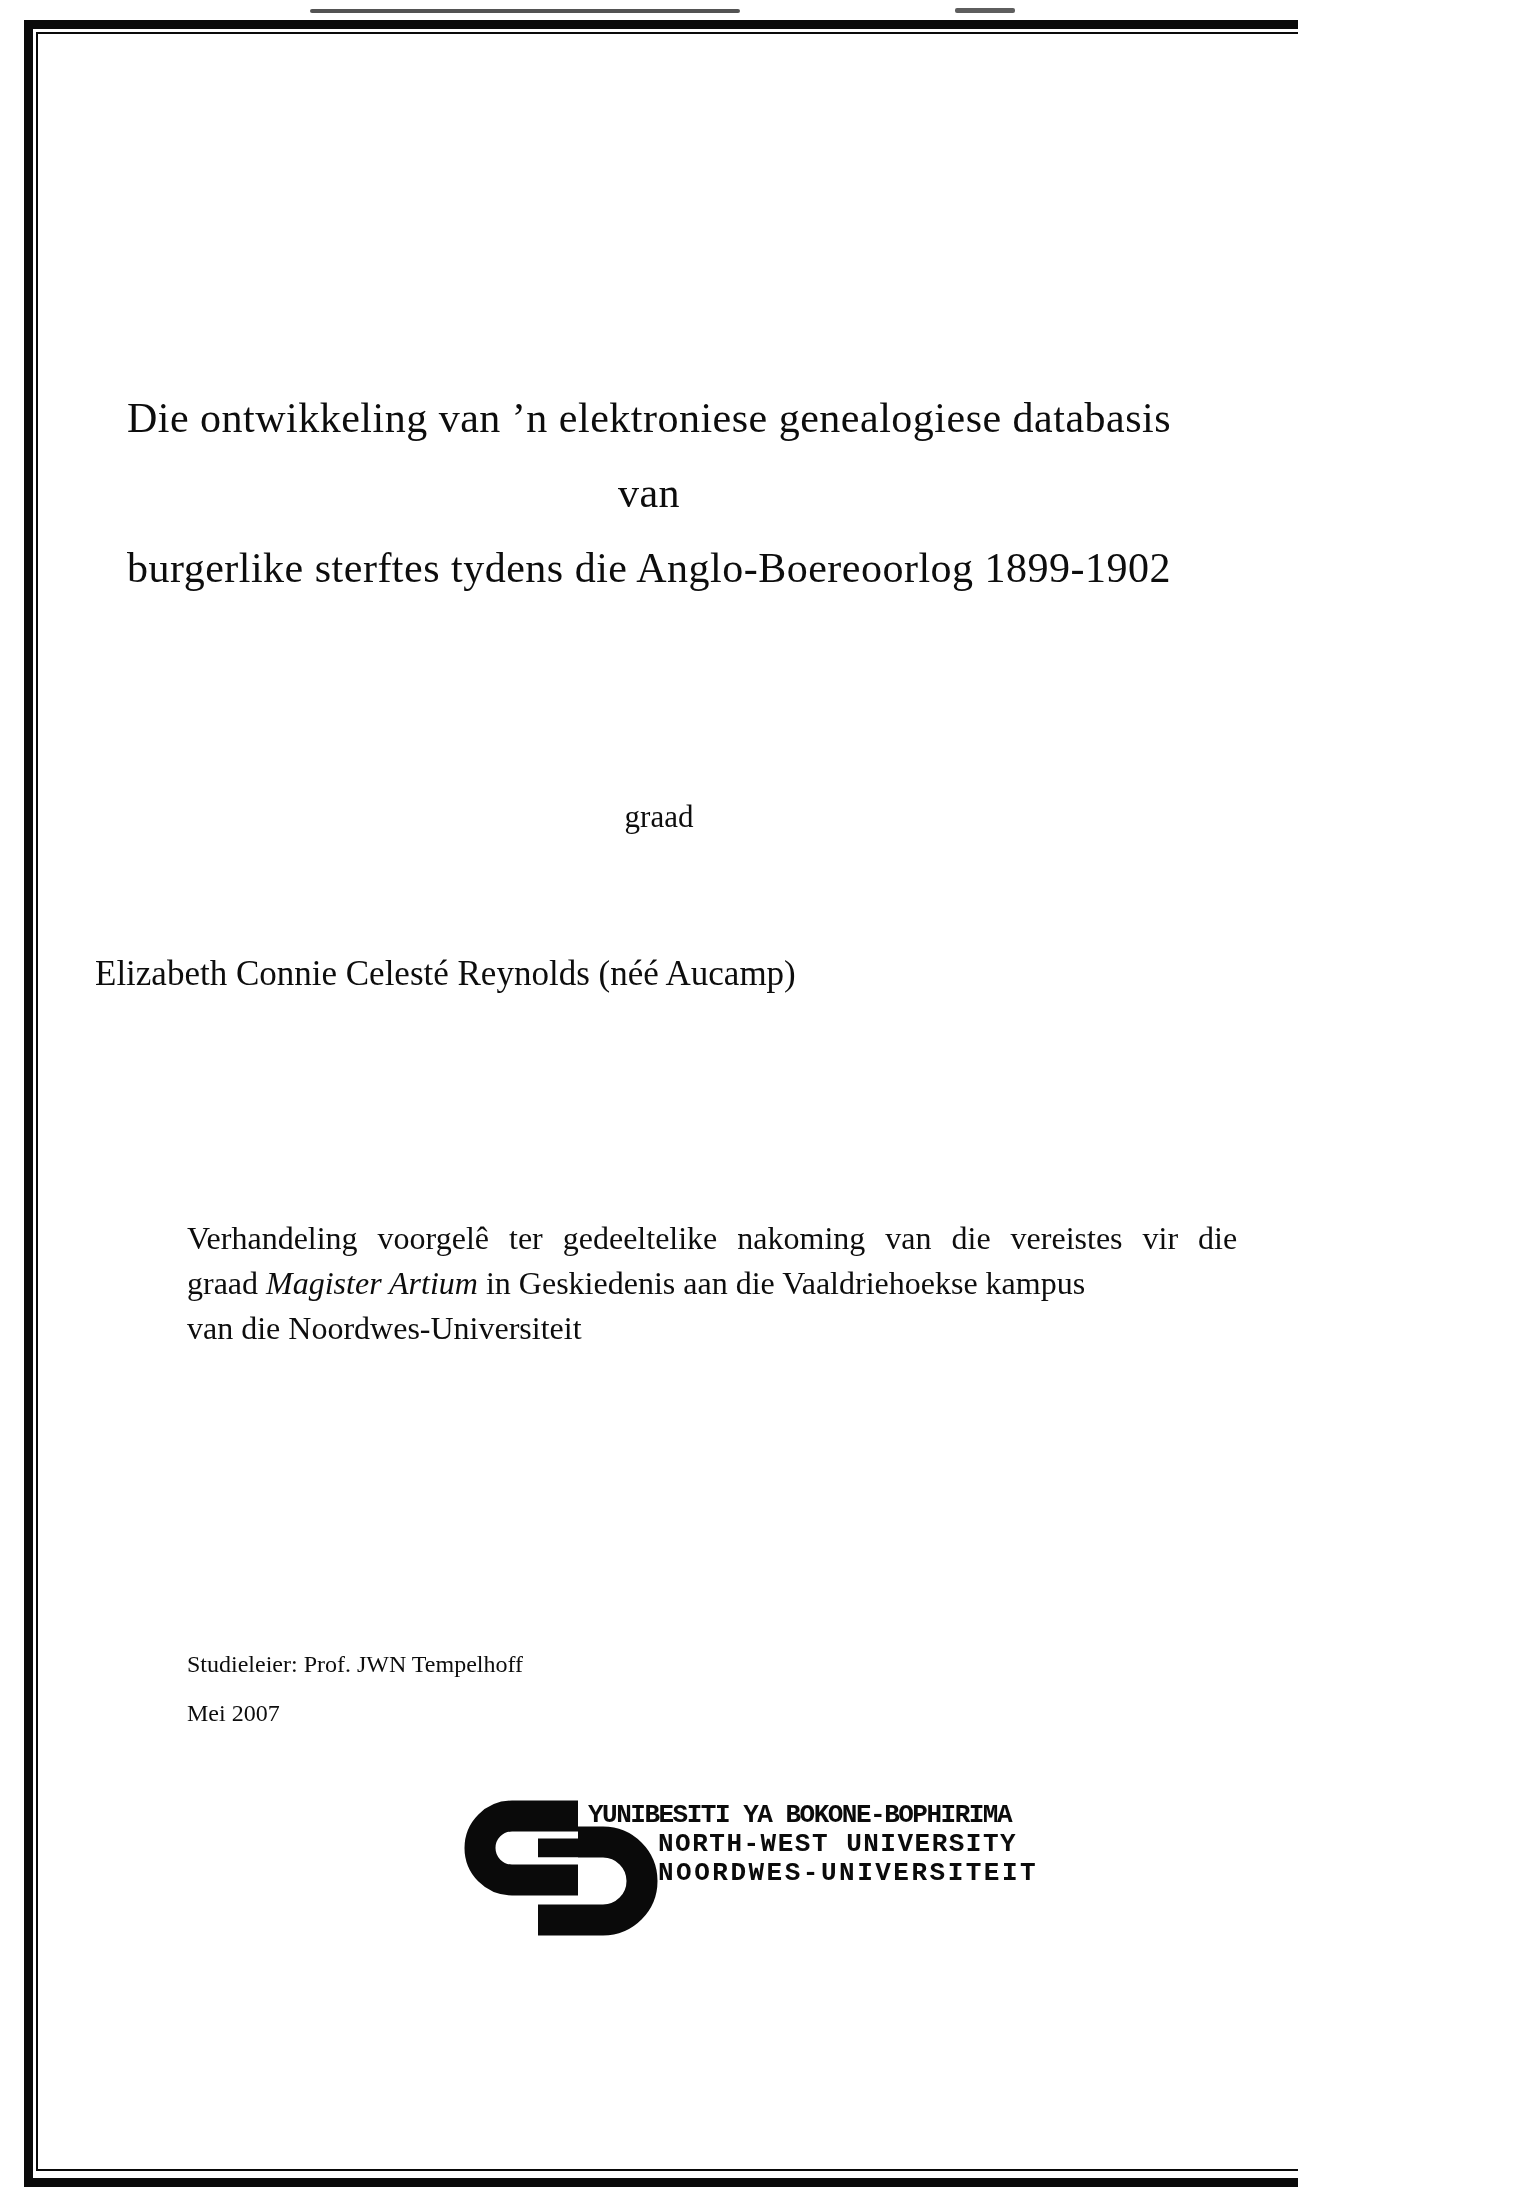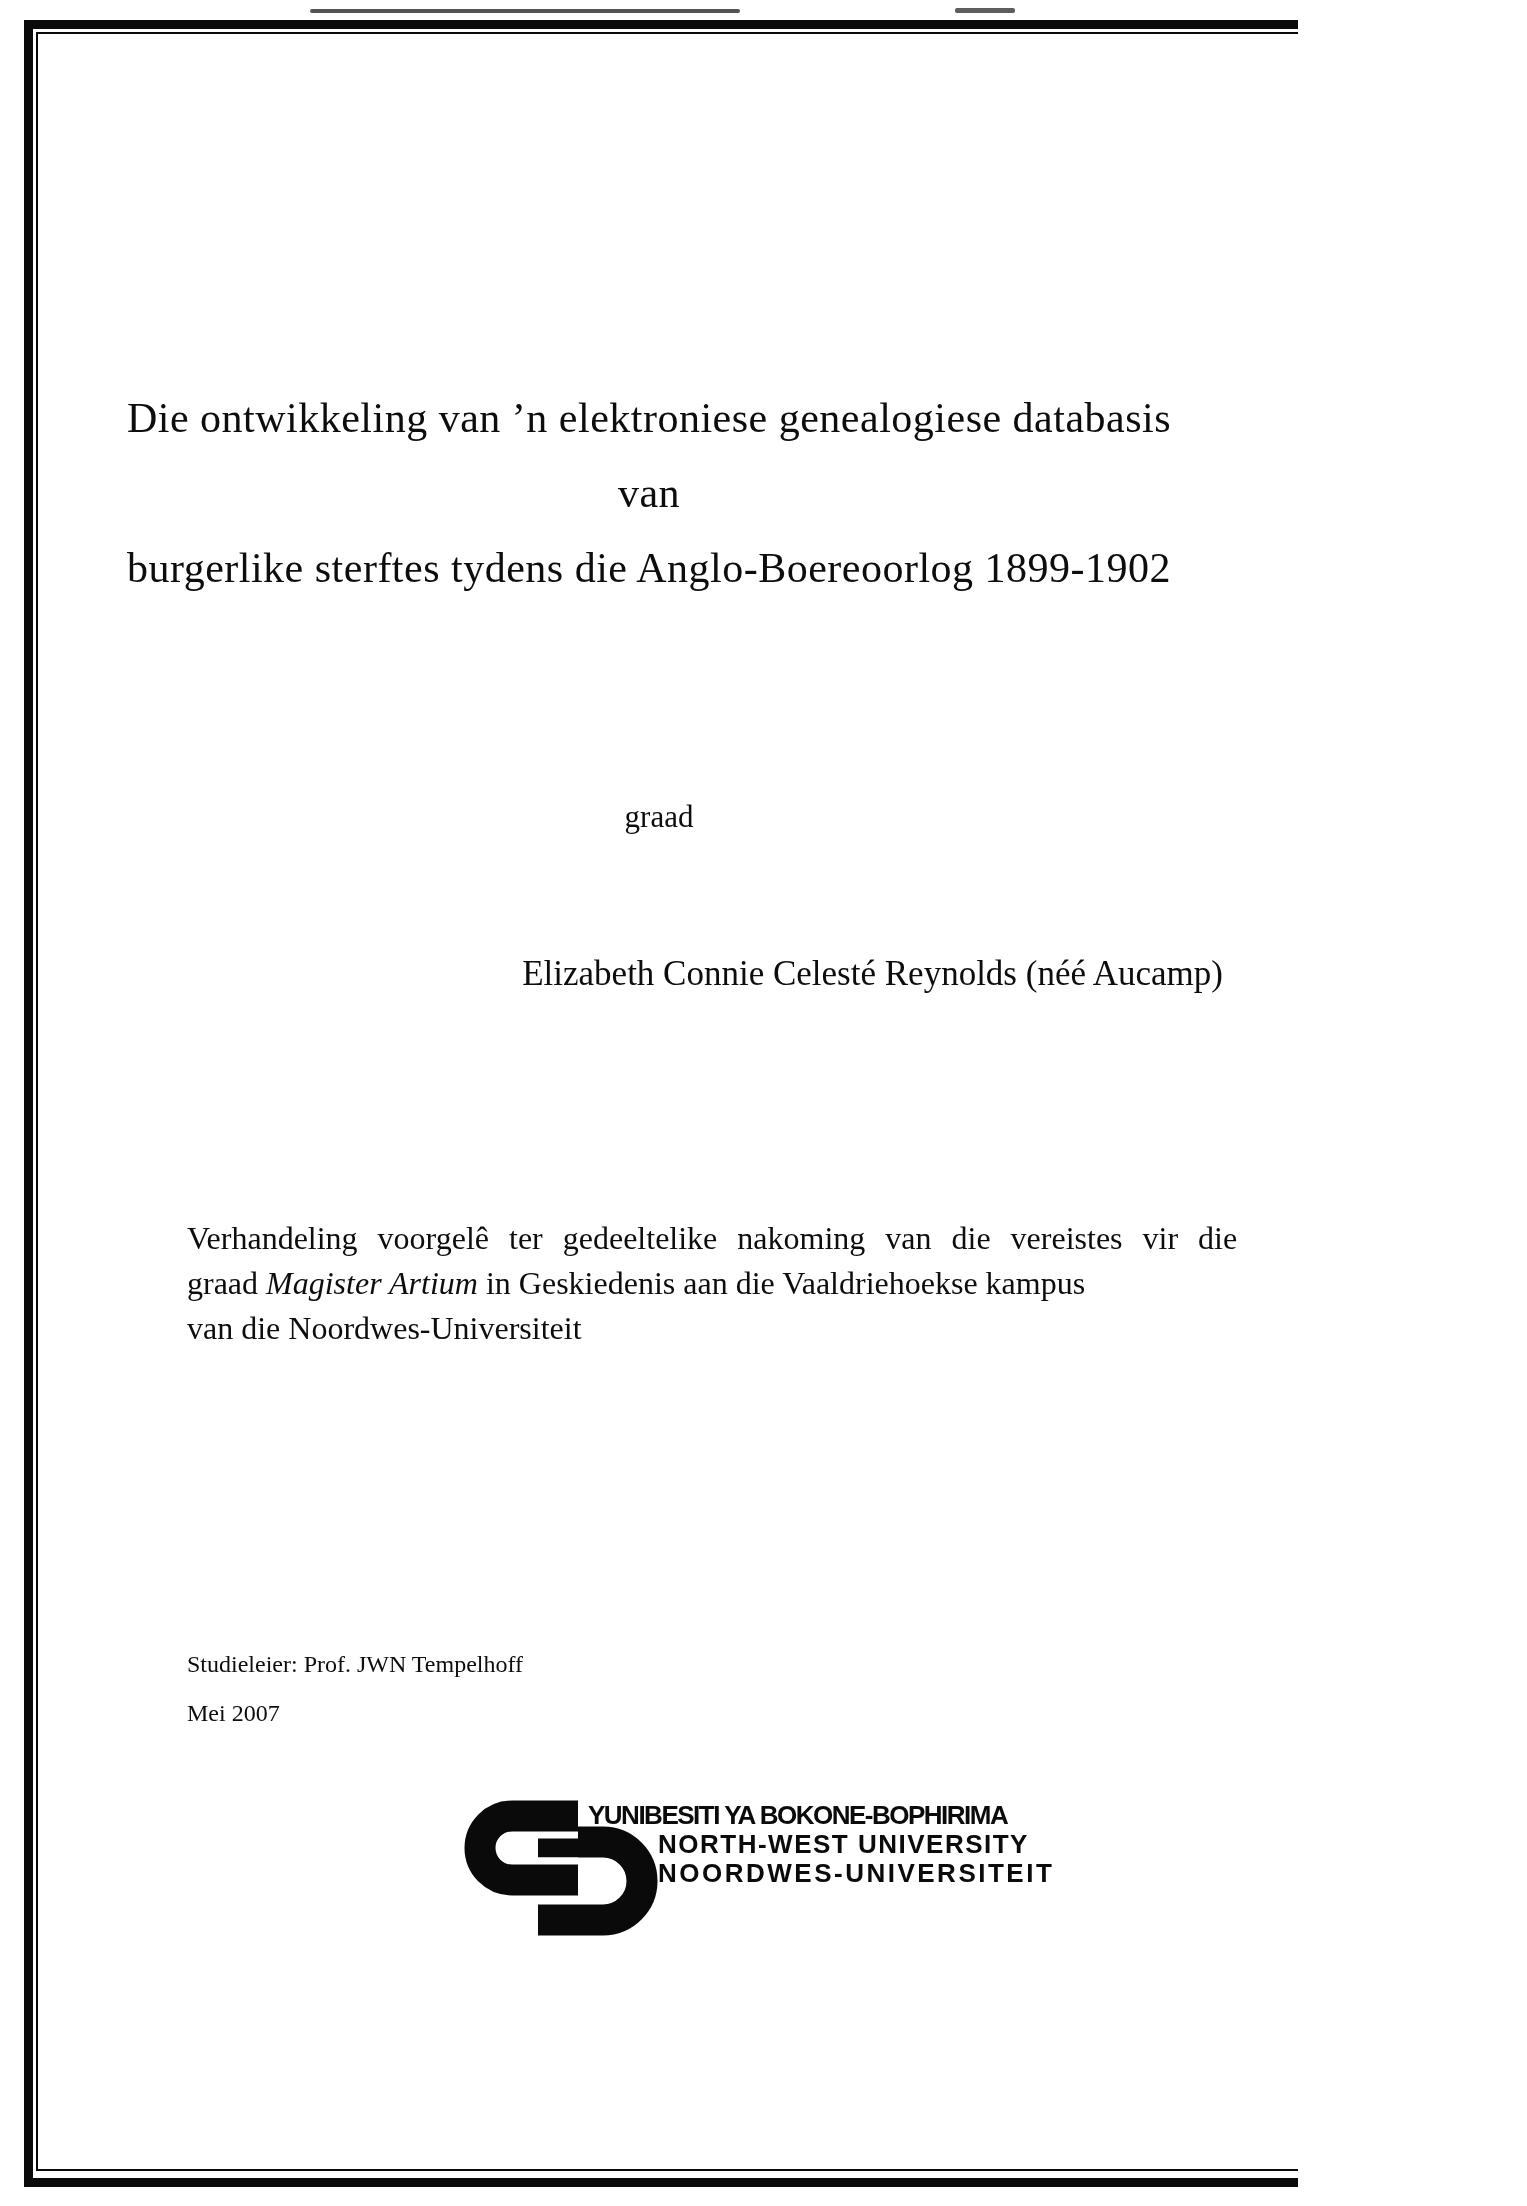--- a/index.html
+++ b/index.html
@@ -42,21 +42,21 @@
   .byline {
     position: absolute;
     left: 95px; right: 75px; top: 799px;
     text-align: center;
     font-size: 31px;
     color: #0d0d0d;
   }
   .author-line {
     position: absolute;
     left: 95px; right: 75px; top: 954px;
-    text-align: right;
+    text-align: left;
     font-size: 35px;
     color: #0d0d0d;
   }
   .statement {
     position: absolute;
     left: 187px; top: 1216px;
     width: 1160px;
     font-size: 32px;
     line-height: 45px;
     color: #0d0d0d;
@@ -73,21 +73,21 @@
   }
   .logo-block {
     position: absolute;
     left: 455px; top: 1793px;
     width: 700px; height: 170px;
   }
   .logo-mark { position: absolute; left: 0; top: 0; }
   .logo-text {
     position: absolute;
     left: 133px; top: 8px;
-    font-family: Liberation Sans, sans-serif;
+    font-family: Liberation Mono, monospace;
     font-weight: bold;
     font-size: 26px;
     line-height: 29px;
     white-space: nowrap;
     color: #0b0b0b;
   }
   .lt1 { letter-spacing: -1.5px; }
   .lt2 { margin-left: 70px; letter-spacing: 1.5px; }
   .lt3 { margin-left: 70px; letter-spacing: 2.5px; }
 </style>

